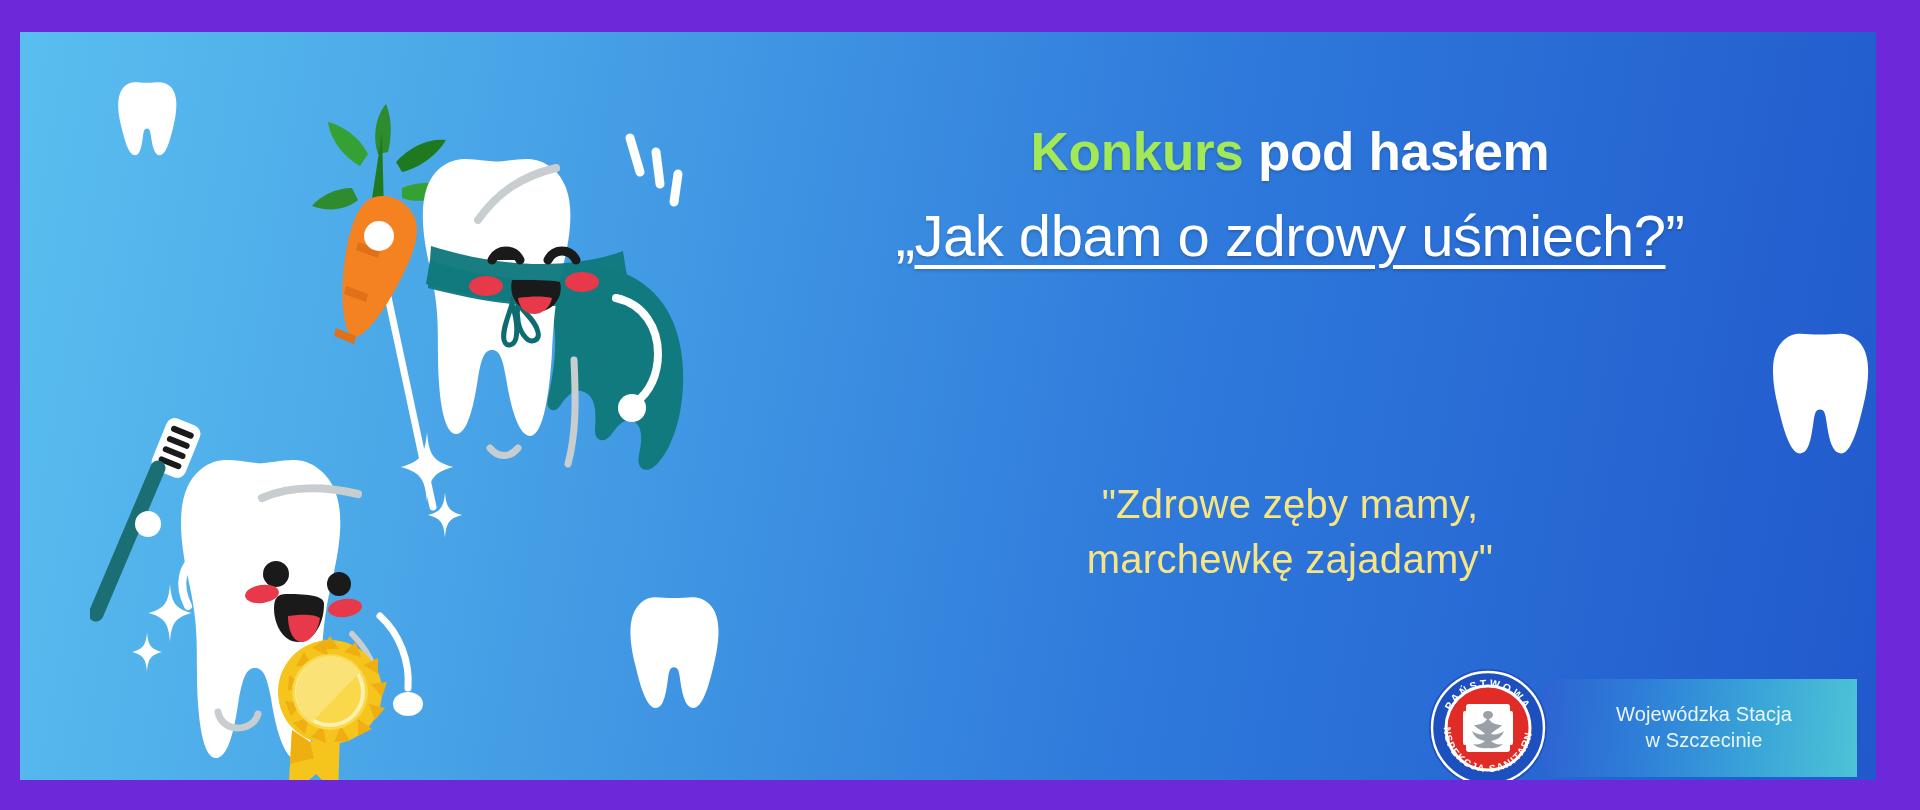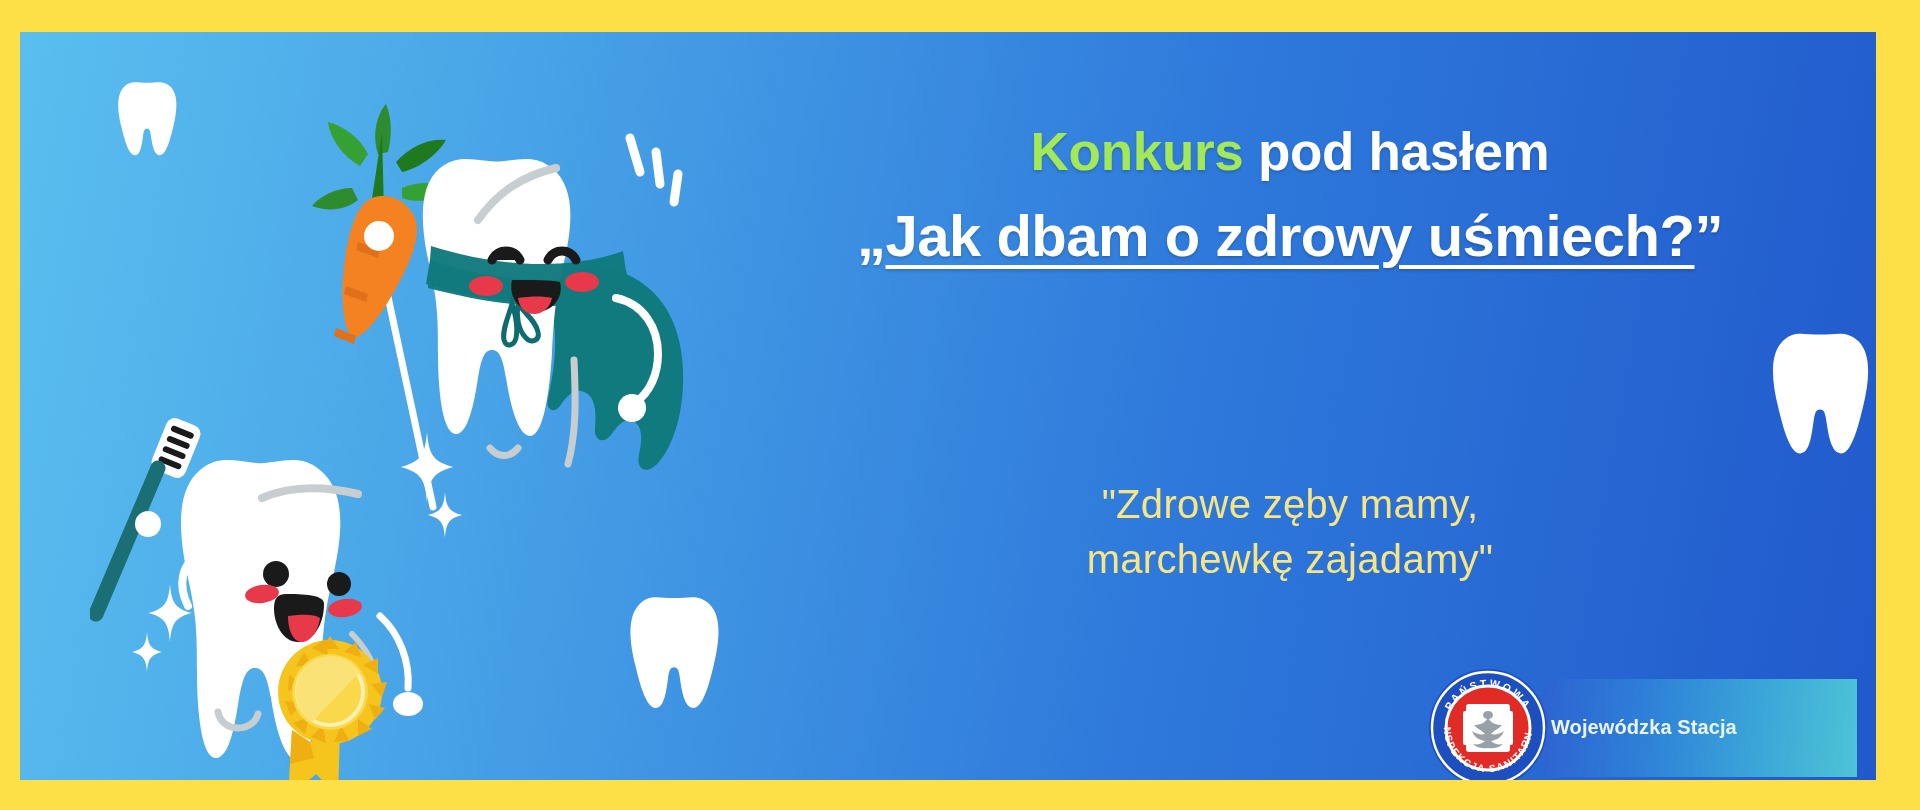--- a/index.html
+++ b/index.html
@@ -3,21 +3,21 @@
 <meta charset="utf-8">
 <style>
   html,body{margin:0;padding:0;}
   body{
     width:1920px;height:810px;overflow:hidden;
     background:#5069F5;
     font-family:"Liberation Sans", sans-serif;
   }
   .poster{
     position:relative;width:1920px;height:810px;
-    background:#fde047;
+    background:#6d28d9;
     box-sizing:border-box;
     padding-left:16px;
   }
   .panel{
     position:absolute;left:20px;top:32px;
     width:1856px;height:748px;
     background:linear-gradient(100deg,#5ABEEF 0%,#4BA8E8 22%,#2E79DB 62%,#2159CC 100%);
     overflow:hidden;
   }
 
@@ -32,21 +32,21 @@
   }
   .headline{
     position:absolute;left:0;top:90px;width:1140px;
     font-size:53px;font-weight:bold;color:#ffffff;
     letter-spacing:-0.3px;line-height:1.15;
     text-shadow:0 2px 3px rgba(0,0,0,.18);
   }
   .headline .hl-green{color:#A2E857;}
   .title2{
     position:absolute;left:0;top:172px;width:1140px;
-    font-size:58px;font-weight:bold;color:#ffffff;
+    font-size:58px;font-weight:normal;color:#ffffff;
     letter-spacing:-0.5px;line-height:1.12;
     text-shadow:0 2px 3px rgba(0,0,0,.18);
   }
   .title2 .ul{
     text-decoration:underline;
     text-decoration-thickness:4px;
     text-underline-offset:9px;
   }
   .slogan{
     position:absolute;left:0;top:445px;width:1140px;
@@ -56,21 +56,21 @@
   .slogan div{white-space:nowrap;}
 
   
   .logo-lockup{
     position:absolute;left:1407px;top:635px;width:460px;height:120px;
   }
   .logo-banner{
     position:absolute;left:100px;top:12px;width:330px;height:98px;
     background:linear-gradient(95deg,#2D5FD0 0%,#2E7FD8 35%,#3BA8D8 72%,#4EC3D6 100%);
     clip-path:polygon(22px 0, 100% 0, 100% 100%, 22px 100%, 0 50%);
-    display:flex;align-items:center;font-weight:bold;
+    display:flex;align-items:center;justify-content:center;
   }
   .logo-banner-text{
     color:#EAF5FF;font-size:20px;line-height:1.28;text-align:center;
     padding-left:24px;letter-spacing:.1px;
   }
   .seal{
     position:absolute;left:0;top:0;width:122px;height:122px;
   }
   .seal svg{display:block;}
 
@@ -245,20 +245,21 @@
         <div>"Zdrowe zęby mamy,</div>
         <div>marchewkę zajadamy"</div>
       </div>
     </div>
 
     <div class="logo-lockup">
 
       <div class="logo-banner">
         <div class="logo-banner-text">
           <div>Wojewódzka Stacja</div>
+          <div>w Szczecinie</div>
         </div>
       </div>
 
       <div class="seal">
         <svg width="122" height="122" viewBox="0 0 122 122">
           <defs>
             <path id="arcTop" d="M20 61a41 41 0 0 1 82 0" fill="none"></path>
             <path id="arcBot" d="M17 61a44 44 0 0 0 88 0" fill="none"></path>
           </defs>
           <circle cx="61" cy="61" r="59" fill="#1E4FBF"></circle>

